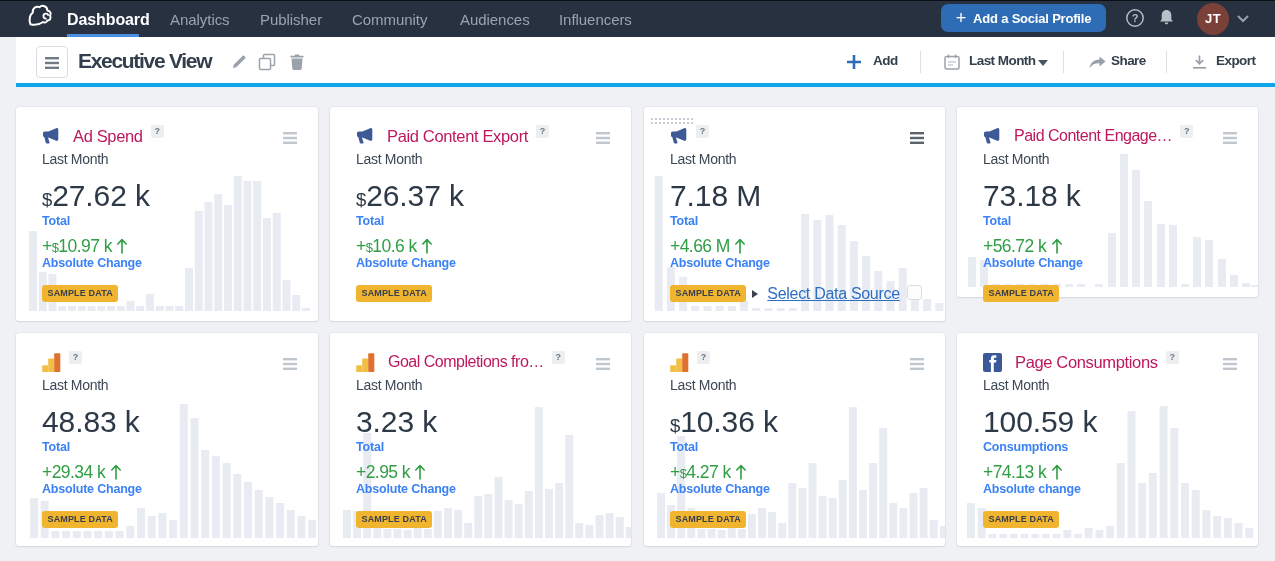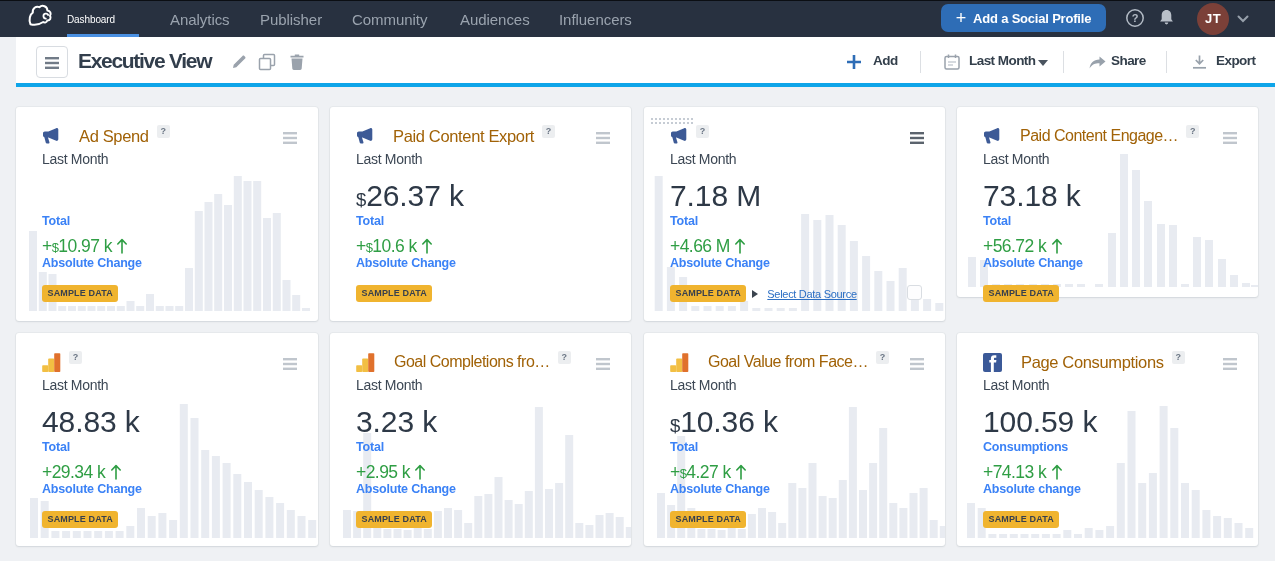--- a/index.html
+++ b/index.html
@@ -1,51 +1,51 @@
 <!DOCTYPE html>
 <html><head><meta charset="utf-8"><style>
 * {margin:0;padding:0;box-sizing:border-box}
 html,body {width:1275px;height:561px;font-family:"Liberation Sans",sans-serif;overflow:hidden;background:#eff1f4}
 #page {position:relative;width:1275px;height:561px}
 #topnav {position:absolute;left:0;top:0;width:1275px;height:37px;background:#283140;border-top:1px solid #0b0e13}
 .nav {position:absolute;top:0;height:37px;line-height:37px;font-size:15px;letter-spacing:-0.05px;color:#9aa3ae}
-.nav.act {color:#fff;font-weight:normal;font-size:10px;letter-spacing:-0.1px}
+.nav.act {color:#fff;font-weight:bold;font-size:16px;letter-spacing:-0.1px}
 #navline {position:absolute;left:67px;top:33px;width:72px;height:4px;background:#4a90e2}
 #addbtn {position:absolute;left:941px;top:3px;width:165px;height:28px;background:#2e6db6;border-radius:7px;color:#fff;font-size:13px;font-weight:bold;text-align:center;line-height:28px;letter-spacing:-0.2px}
 #addbtn .p {font-size:18px;font-weight:400;vertical-align:-1.5px;margin-right:7px}
 #avatar {position:absolute;left:1197px;top:2px;width:32px;height:32px;border-radius:50%;background:#7b4038;color:#fff;font-size:13px;font-weight:bold;text-align:center;line-height:32px;letter-spacing:0.3px}
 #toolbar {position:absolute;left:16px;top:37px;width:1275px;height:50px;background:#fff;border-bottom:4px solid #0ea5e9}
 #hambox {position:absolute;left:20px;top:9px;width:32px;height:32px;border:1px solid #d8dce1;border-radius:4px;background:#fff}
 #hambox svg {position:absolute;left:8px;top:10px}
 #evtitle {position:absolute;left:62px;top:12px;font-size:21px;font-weight:bold;letter-spacing:-1.3px;color:#323e4c}
 .tbtxt {position:absolute;top:16px;font-size:13.5px;font-weight:bold;color:#333f4b;letter-spacing:-0.55px}
 .tdiv {position:absolute;top:14px;width:1px;height:22px;background:#dcdfe3}
 #main {position:absolute;left:0;top:87px;width:1275px;height:474px;background:#eff1f4}
 .card {position:absolute;background:#fff;border-radius:3px;box-shadow:0 1px 2px rgba(40,50,70,0.10),0 0 0 1px rgba(40,50,70,0.035)}
 .chart {position:absolute;left:0}
 .dots {position:absolute;left:7px;top:11px}
 .head {position:absolute;left:26px;top:19px;display:flex;align-items:flex-start;white-space:nowrap}
 .head svg {margin-top:1px}
-.ttl {margin-left:19px;font-size:16.5px;letter-spacing:-0.35px;color:#a16207;line-height:20px}
+.ttl {margin-left:13px;font-size:16.5px;letter-spacing:-0.35px;color:#be185d;line-height:20px}
 .ttl.tr {font-size:16px;letter-spacing:-0.5px}
 .q {margin-left:8px;margin-top:-1px;width:13px;height:13px;background:#eceef0;border-radius:2px;font-size:9px;color:#6a7584;text-align:center;line-height:13px;font-weight:bold}
 .cmenu {position:absolute;right:21px;top:25px}
 .sub {position:absolute;left:26px;top:44px;font-size:14px;letter-spacing:-0.3px;color:#3c4754}
 .value {position:absolute;left:26px;top:74px;font-size:30px;color:#2e3947;line-height:30px;letter-spacing:-0.1px}
 .cur {font-size:18.5px}
 .cur2 {font-size:13px}
 .lbl {position:absolute;left:26px;font-size:12.5px;font-weight:bold;color:#3b82f6;letter-spacing:-0.2px}
 .lbl1 {top:107px}
 .lbl2 {top:149px}
 .chg {position:absolute;left:26px;top:131px;font-size:17.5px;letter-spacing:-0.55px;color:#2f9e44;line-height:17.5px}
 .uarr {vertical-align:-2px}
 .brow {position:absolute;left:26px;top:178px;height:17px;display:flex;align-items:center}
 .badge {display:inline-block;height:17px;background:#f0b42f;border-radius:3px;padding:0 5.5px;font-size:9px;font-weight:bold;color:#38404d;letter-spacing:0.15px;line-height:17px}
 .tri {width:0;height:0;border-left:6px solid #3a434e;border-top:4.5px solid transparent;border-bottom:4.5px solid transparent;margin-left:6px}
-.dslink {margin-left:9px;font-size:11px;letter-spacing:-0.3px;color:#2c6fc4;text-decoration:underline}
+.dslink {margin-left:9px;font-size:16px;letter-spacing:-0.3px;color:#2c6fc4;text-decoration:underline}
 .cbox {position:absolute;left:237px;top:0px;width:15px;height:15px;border:1.5px solid #d9dde2;border-radius:3px;background:#fdfdfe}
 </style></head>
 <body>
 <div id="page">
 <div id="topnav">
 <svg width="30" height="30" viewBox="0 0 30 30" style="position:absolute;left:27px;top:2px">
         <path d="M3.4 21.2 C1.6 16.2 3.0 11.4 5.8 9.6 C5.2 5.6 9.0 2.6 12.4 4.2 C15.4 1.4 20.4 3.4 20.4 7.4 C23.2 7.6 24.6 10.6 23.0 12.8 C24.6 15.0 23.0 17.8 20.2 17.6 C19.8 19.4 17.6 20.0 16.2 19.0 C12.6 21.4 7.2 22.4 3.4 21.2 Z" fill="none" stroke="#fff" stroke-width="2" stroke-linejoin="round"></path>
         <path d="M21.2 12.0 a2.5 2.5 0 1 0 -2.4 3.6" fill="none" stroke="#fff" stroke-width="1.8" stroke-linecap="round"></path>
       </svg>
 <span class="nav act" style="left:67px">Dashboard</span>
@@ -153,20 +153,21 @@
           </svg>
           <span class="ttl">Ad Spend</span>
           <span class="q">?</span>
         </div>
         <svg class="cmenu" width="14" height="12" viewBox="0 0 14 12">
           <rect y="0" width="14" height="2.4" fill="#c0c6cd"></rect>
           <rect y="4.8" width="14" height="2.4" fill="#c0c6cd"></rect>
           <rect y="9.6" width="14" height="2.4" fill="#c0c6cd"></rect>
         </svg>
 <div class="sub">Last Month</div>
+<div class="value"><span class="cur">$</span>27.62 k</div>
 <div class="lbl lbl1">Total</div>
 <div class="chg">+<span class="cur2">$</span>10.97 k&nbsp;<svg class="uarr" width="12" height="16" viewBox="0 0 12 16">
             <path d="M6 15 V2.2 M1.8 6 L6 1.6 L10.2 6" stroke="#2f9e44" stroke-width="1.6" fill="none" stroke-linecap="round" stroke-linejoin="round"></path>
           </svg></div>
 <div class="lbl lbl2">Absolute Change</div>
 <div class="brow">
           <span class="badge">SAMPLE DATA</span>
         </div>
 </div>
       <div class="card" style="left:330px;top:20px;width:301px;height:214px">
@@ -461,21 +462,20 @@
           <rect x="275.6" y="90" width="8" height="50" fill="#e8ebf1"></rect>
           <rect x="285.7" y="122" width="8" height="18" fill="#e8ebf1"></rect>
           <rect x="295.8" y="128" width="8" height="12" fill="#e8ebf1"></rect>
         </svg>
 <div class="head">
           <svg width="19" height="19" viewBox="0 0 19 19">
             <rect x="0.2" y="12.3" width="6" height="6.7" rx="0.8" fill="#f2bf43"></rect>
             <rect x="6.2" y="5.6" width="6" height="13.4" rx="0.8" fill="#f2bf43"></rect>
             <rect x="12.2" y="0.2" width="6.1" height="18.8" rx="0.8" fill="#e0712c"></rect>
           </svg>
-          <span class="ttl tr">Goal Value from Face…</span>
           <span class="q">?</span>
         </div>
         <svg class="cmenu" width="14" height="12" viewBox="0 0 14 12">
           <rect y="0" width="14" height="2.4" fill="#c0c6cd"></rect>
           <rect y="4.8" width="14" height="2.4" fill="#c0c6cd"></rect>
           <rect y="9.6" width="14" height="2.4" fill="#c0c6cd"></rect>
         </svg>
 <div class="sub">Last Month</div>
 <div class="value"><span class="cur">$</span>10.36 k</div>
 <div class="lbl lbl1">Total</div>

